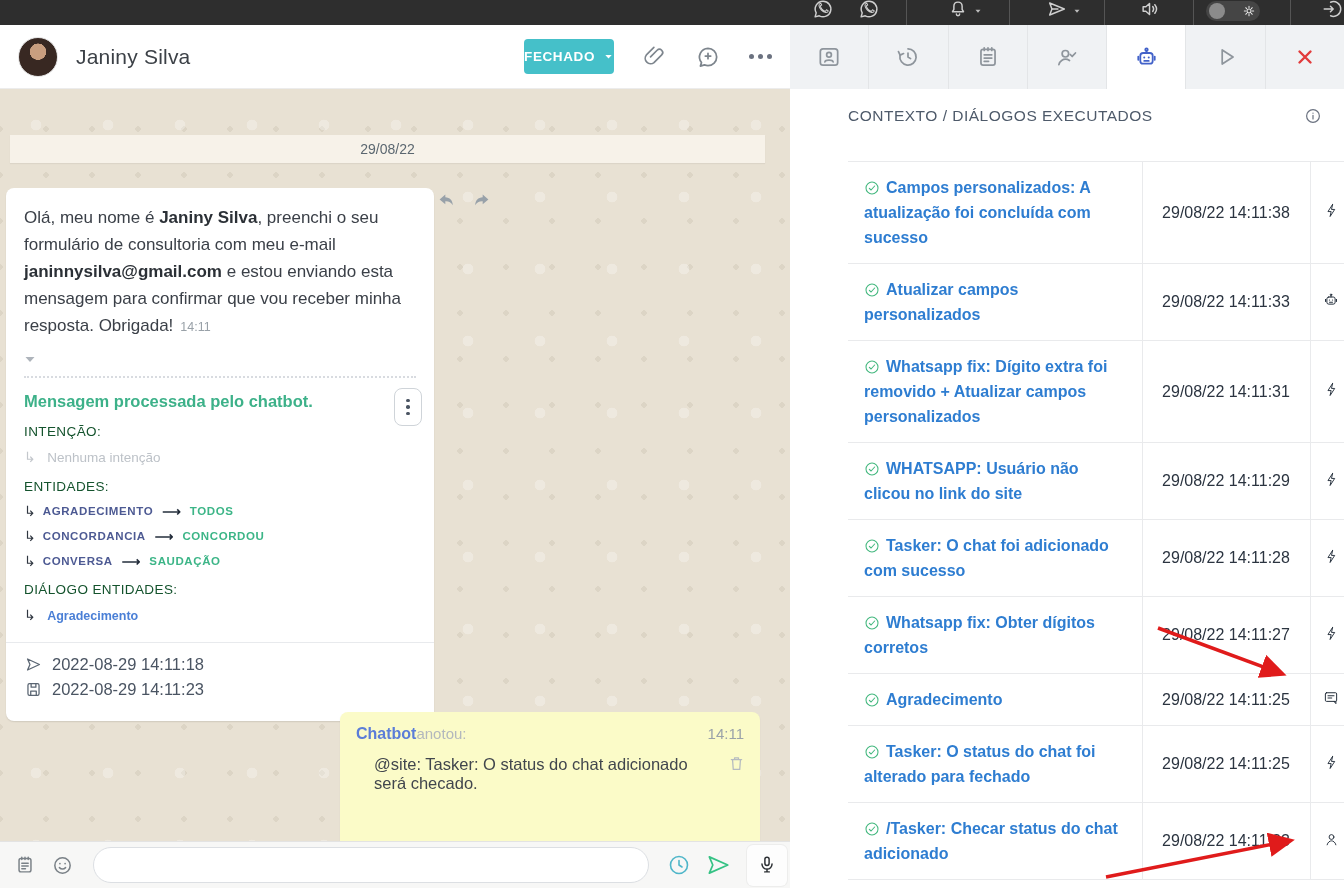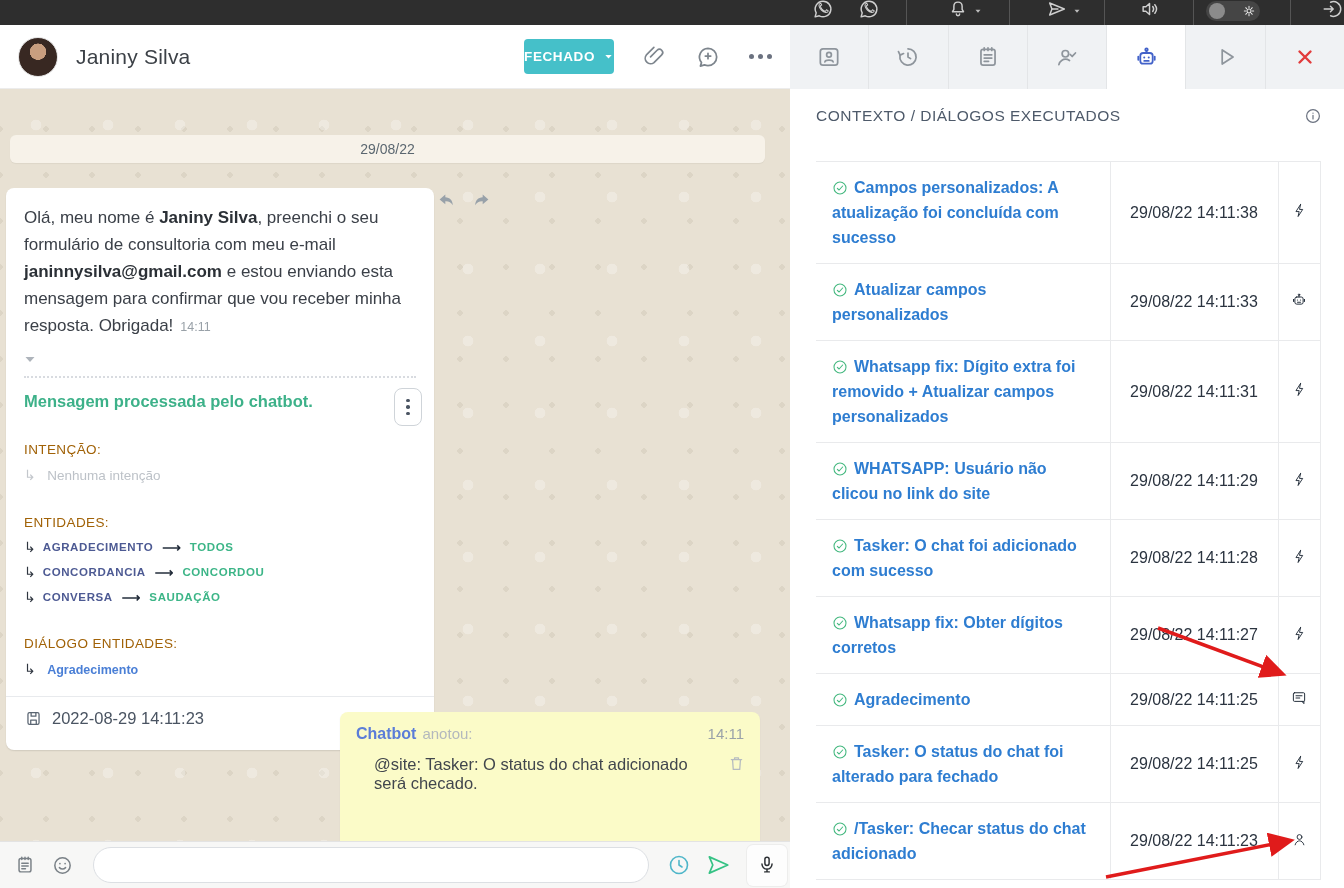--- a/index.html
+++ b/index.html
@@ -34,55 +34,55 @@
   .hdr-ic{color:#7d858d;}
   .dots3{display:flex;gap:4px;}
   .dots3 i{width:5px;height:5px;border-radius:50%;background:#6b7280;}
 
   
   .chat-body{position:absolute;left:0;top:64px;right:0;bottom:47px;overflow:hidden;
     background-color:#e8e1d3;
     background-image:radial-gradient(rgba(255,255,255,.28) 10%,transparent 11%),
                      radial-gradient(rgba(120,106,82,.10) 8%,transparent 9%);
     background-size:72px 72px,46px 46px;background-position:0 0,23px 17px;}
-  .date-pill{position:absolute;left:10px;top:46px;width:755px;height:28px;border-radius:6px;
+  .date-pill{position:absolute;left:10px;top:46px;width:755px;height:28px;border-radius:0;
     background:rgba(247,243,234,.92);color:#5b6770;font-size:14px;display:flex;align-items:center;
     justify-content:center;box-shadow:0 1px 1px rgba(0,0,0,.05);}
   .reply-icons{position:absolute;left:437px;top:104px;display:flex;gap:12px;color:#98a1a9;}
 
   .bubble{position:absolute;left:6px;top:99px;width:428px;box-sizing:border-box;background:#fff;
     border-radius:8px;padding:16px 18px 16px;box-shadow:0 1px 1.5px rgba(0,0,0,.10);}
   .msg{margin:0;font-size:17px;line-height:27px;color:#3b4048;}
   .msg b{color:#2b3036;}
   .msg-time{font-size:12.5px;color:#99a1a8;margin-left:7px;}
   .expand-caret{margin-top:14px;color:#aeb4bb;width:12px;cursor:pointer;}
   .dotted{border-top:2px dotted #d8dbe0;margin:12px 0 14px;}
 
   .bot-block{position:relative;}
   .bot-title{margin:0 0 12px;font-size:16.5px;font-weight:bold;color:#3db189;}
   .kebab{position:absolute;top:-4px;right:-6px;width:26px;height:36px;border:1px solid #cfd4d9;border-radius:8px;
     display:flex;flex-direction:column;align-items:center;justify-content:center;gap:3px;cursor:pointer;background:#fff;}
   .kebab i{width:3.5px;height:3.5px;border-radius:50%;background:#4b5563;}
-  .lbl{font-size:13.5px;color:#a16207;letter-spacing:.4px;margin:31px 0 9px;}
+  .lbl{font-size:13.5px;color:#14532d;letter-spacing:.4px;margin:13px 0 9px;}
   .branch{color:#2f3640;font-size:14px;margin-right:7px;}
   .branch.gray{color:#c3c7cc;}
   .intent-val{color:#bdc2c8;font-size:13.5px;}
   .ent{margin:9px 0;display:flex;align-items:center;}
   .ent-name{font-size:11.5px;font-weight:bold;letter-spacing:.6px;color:#4d5a93;}
   .ent-arrow{color:#1f2937;font-weight:bold;font-size:13px;margin:0 9px;}
   .ent-val{font-size:11.5px;font-weight:bold;letter-spacing:.6px;color:#3cb587;}
   .dialog-link{font-size:12.5px;font-weight:bold;color:#4a7fd6;text-decoration:none;cursor:pointer;}
   .bubble-hr{border-top:1px solid #e8eaed;margin:18px -18px 12px;}
   .trow{display:flex;align-items:center;gap:9px;margin:6px 0;color:#4a5462;font-size:16.5px;}
   .trow .ic{color:#5a6572;}
 
   .note{position:absolute;left:340px;top:623px;width:420px;height:230px;box-sizing:border-box;
     background:#fbfbc8;border-radius:8px;padding:13px 16px;box-shadow:0 1px 1.5px rgba(0,0,0,.08);}
   .note-head{font-size:15px;color:#b3b8bd;}
-  .note-author{font-size:16px;font-weight:bold;color:#5b7dd8;margin-right:6px;}
+  .note-author{font-size:16px;font-weight:bold;color:#5b7dd8;}
   .note-time{float:right;font-size:15px;color:#9aa2a9;}
   .note-trash{position:absolute;right:14px;top:42px;color:#b5bbc0;cursor:pointer;}
   .note-text{margin:12px 0 0 18px;width:345px;font-size:16.5px;line-height:19px;color:#41464d;}
 
   .chat-input-bar{position:absolute;left:0;bottom:0;right:0;height:47px;background:#f7f7f6;
     border-top:1px solid #e3e3e3;display:flex;align-items:center;padding-left:14px;box-sizing:border-box;}
   .cib-ic{color:#7a8187;margin-right:15px;cursor:pointer;}
   .msg-input{width:556px;height:36px;border:1px solid #dcdfe3;border-radius:19px;background:#fff;
     margin-left:4px;outline:none;padding:0 14px;font-size:15px;color:#333;box-sizing:border-box;
     font-family:"Liberation Sans",sans-serif;}
@@ -95,21 +95,21 @@
   
   .right-panel{position:absolute;left:790px;top:25px;right:0;bottom:0;background:#fff;}
   .tab-bar{display:flex;height:64px;background:#f0f2f4;}
   .tab{flex:1;display:flex;align-items:center;justify-content:center;color:#8e959c;
     border-right:1px solid #e3e5e7;cursor:pointer;}
   .tab:last-child{border-right:none;}
   .tab.active{background:#fff;color:#4262c9;}
   .tab.close{color:#e23b3b;}
   .tab.close svg{stroke-width:2.4}
 
-  .panel-body{position:absolute;left:0;top:64px;right:0;bottom:0;background:#fff;overflow:hidden;}
+  .panel-body{position:absolute;left:0;top:64px;right:0;bottom:0;background:#fff;overflow:hidden;padding-left:32px;}
   .panel-head{display:flex;justify-content:space-between;align-items:center;padding:18px 22px 0 26px;}
   .panel-title{font-size:15.5px;color:#4e5a6a;letter-spacing:.5px;}
   .info-ic{color:#6b7280;cursor:pointer;}
 
   table.ctx{border-collapse:collapse;margin:15px 0 0 26px;table-layout:fixed;width:504px;}
   table.ctx{border-top:1px solid #e9eaec;margin-top:36px;}
   td{border-bottom:1px solid #e9eaec;vertical-align:middle;}
   .c-title{width:294px;border-right:1px solid #e9eaec;padding:13px 14px 13px 16px;box-sizing:border-box;}
   .c-date{width:168px;border-right:1px solid #e9eaec;text-align:center;font-size:16px;color:#2b3440;
     white-space:nowrap;box-sizing:border-box;}
@@ -286,20 +286,28 @@
           <div class="lbl">DIÁLOGO ENTIDADES:</div>
           <div>
             <span class="branch">↳</span>
             <a class="dialog-link">Agradecimento</a>
           </div>
 
           <div class="bubble-hr"></div>
           <div class="trow">
             <span class="ic">
               <svg width="19" height="19" viewBox="0 0 24 24" stroke-width="1.5">
+                  <path d="M4.5 19l15-7-15-7 3 7-3 7z"></path>
+                </svg>
+            </span>
+            <span>2022-08-29 14:11:18</span>
+          </div>
+          <div class="trow">
+            <span class="ic">
+              <svg width="19" height="19" viewBox="0 0 24 24" stroke-width="1.5">
                   <rect x="5" y="4.5" width="14" height="15" rx="2"></rect>
                   <path d="M9 4.5V9h6V4.5"></path>
                   <path d="M8.5 19.5V14h7v5.5"></path>
                 </svg>
             </span>
             <span>2022-08-29 14:11:23</span>
           </div>
         </div>
       </div>
 

